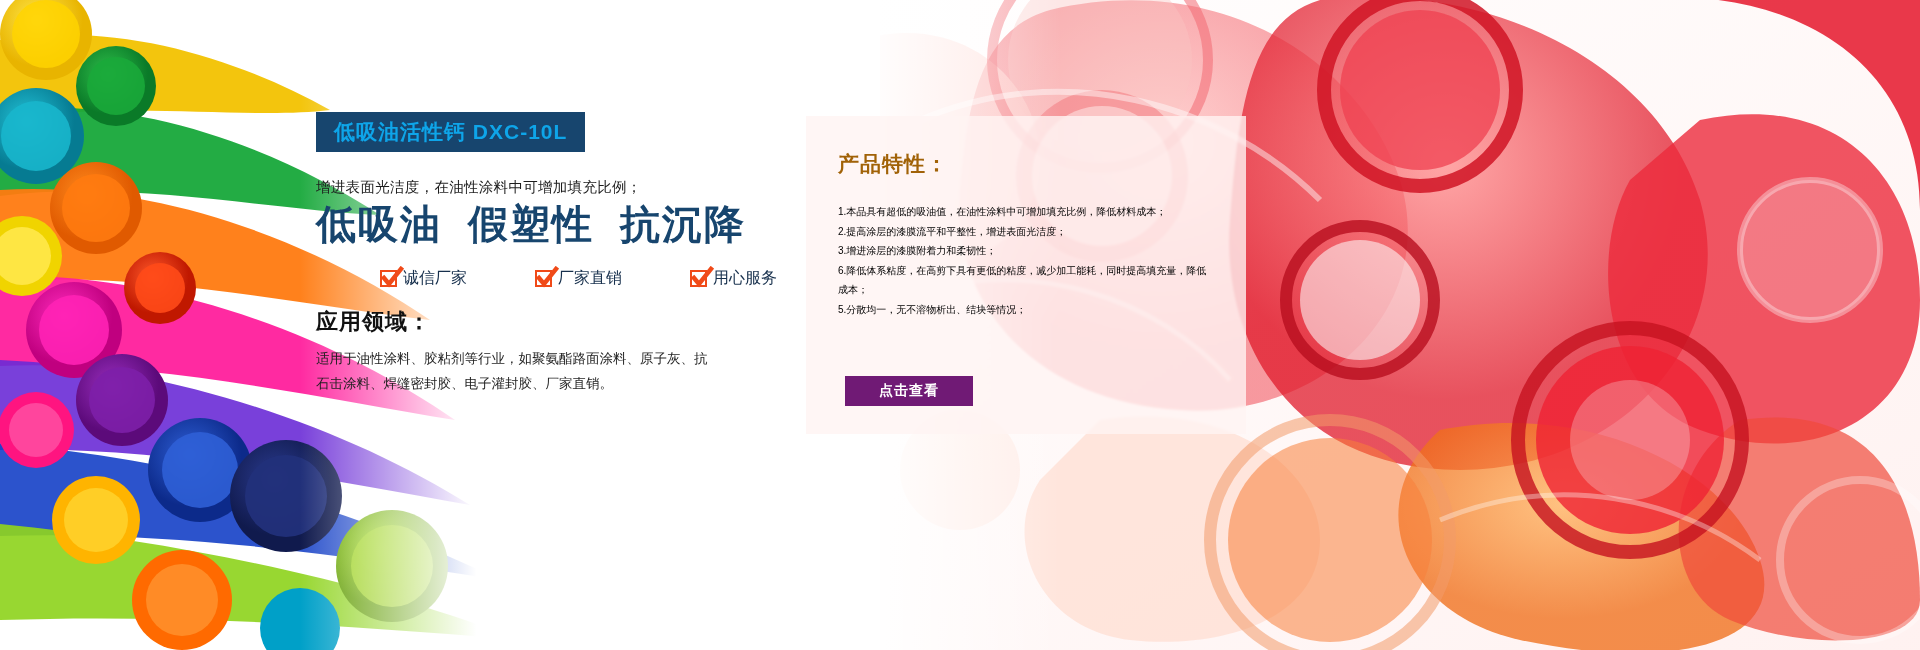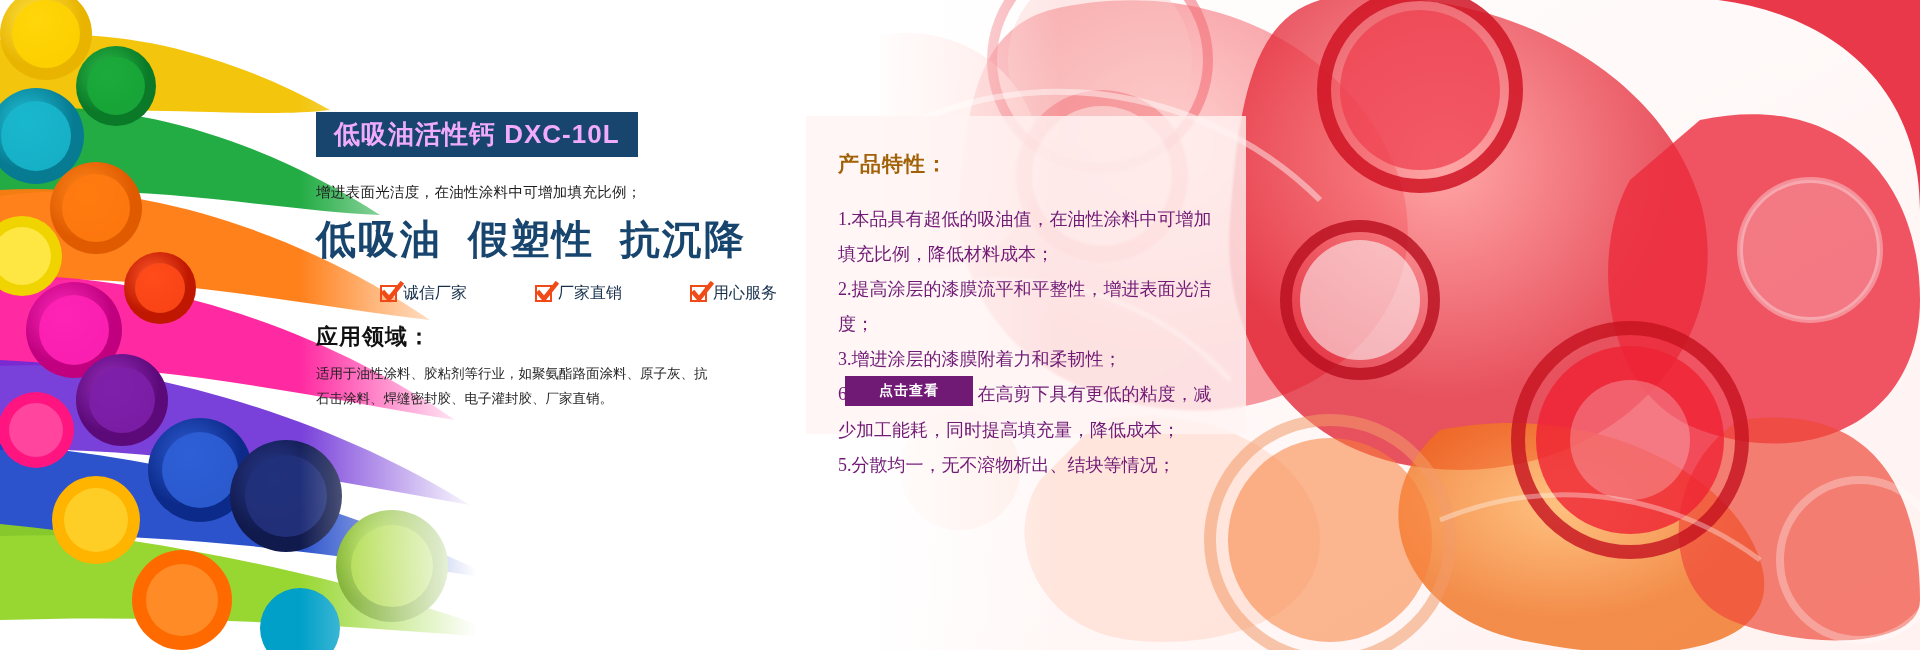--- a/index.html
+++ b/index.html
@@ -48,37 +48,37 @@
     pointer-events:none;
   }
 
   
   .left-copy{
     position:absolute; left:316px; top:112px; width:420px;
   }
   .product-tag{
     display:inline-block;
     background:#17456e;
-    color:#f0abfc;
-    font-size:26px;
+    color:#0ea5e9;
+    font-size:21px;
     font-weight:bold;
     letter-spacing:1px;
     padding:9px 18px 10px 18px;
     line-height:1;
     white-space:nowrap;
   }
   .sub-line{
     margin-top:26px;
     font-size:14.5px;
     color:#1d1d1d;
     letter-spacing:0.3px;
     white-space:nowrap;
   }
   .headline{
-    margin-top:10px;
+    margin-top:0;
     font-size:40px;
     font-weight:bold;
     color:#17456e;
     letter-spacing:2px;
     white-space:nowrap;
     font-family:"Liberation Serif","DejaVu Serif",serif;
   }
   .headline span{ margin-right:26px; }
   .headline span:last-child{ margin-right:0; }
 
@@ -123,24 +123,23 @@
     background:rgba(255,244,242,0.80);
     backdrop-filter:blur(1px);
   }
   .panel-inner{ padding:34px 30px 0 32px; }
   .panel-title{
     font-size:21px; font-weight:bold; color:#a16207;
     letter-spacing:1px;
   }
   .panel-list{
     margin-top:24px;
-    font-size:18px;
+    font-size:10px;
     line-height:1.95;
-    color:#701a75;
-    font-family:Liberation Serif, serif;
+    color:#000000;
   }
   .panel-list li{ list-style:none; }
   .cta-btn{
     position:absolute; left:845px; top:376px;
     width:128px; height:30px;
     background:#701a75;
     color:#ffffff;
     font-size:14px; font-weight:bold;
     letter-spacing:1px;
     border:none;

